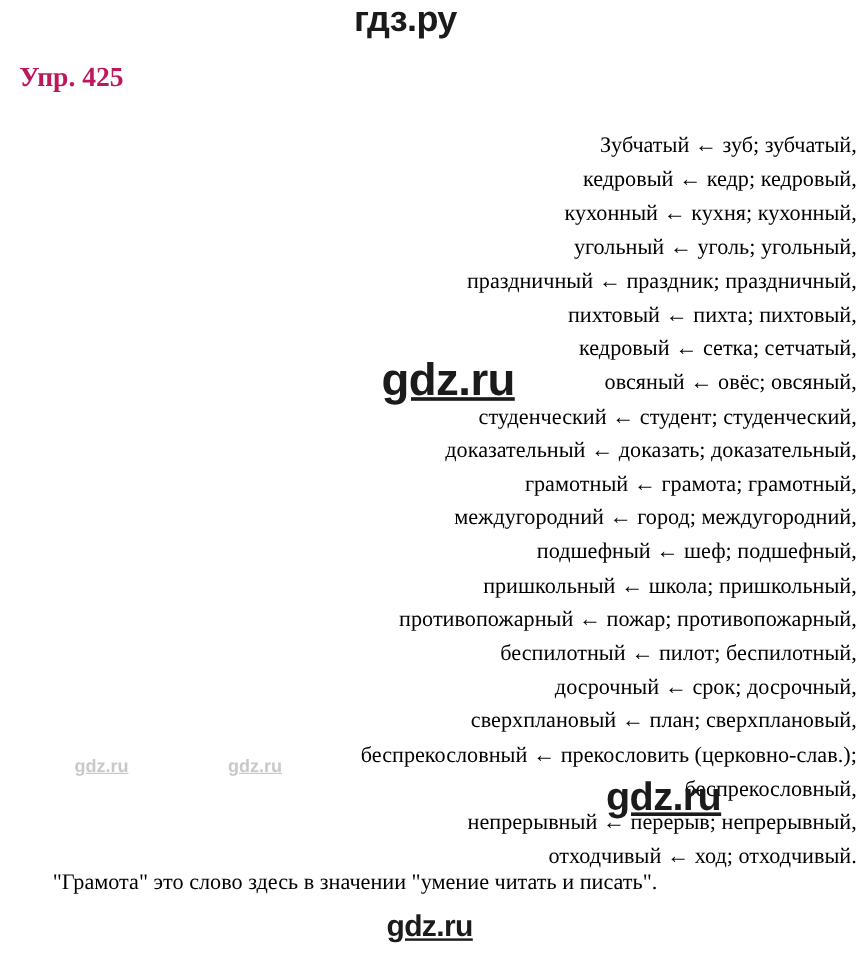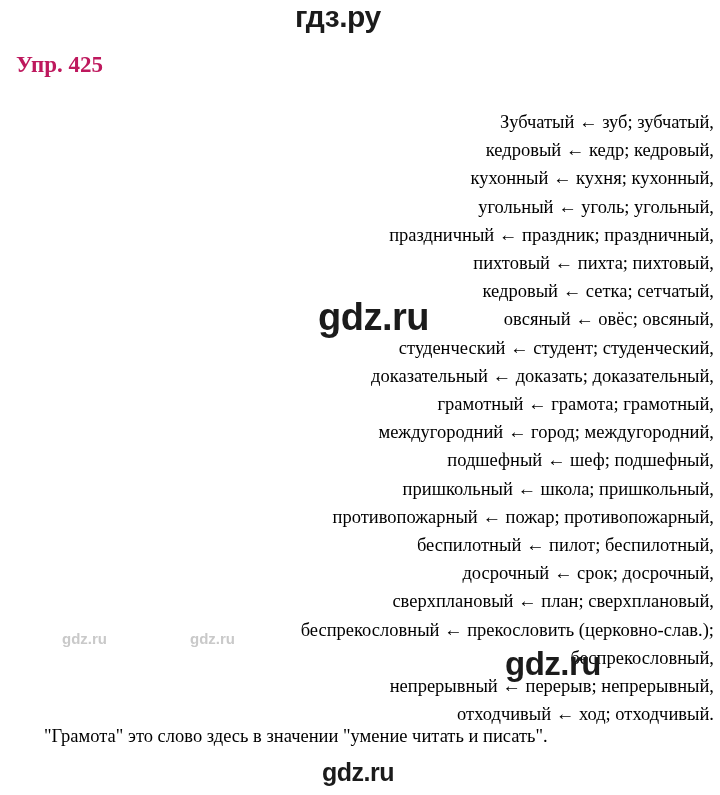--- a/index.html
+++ b/index.html
@@ -73,20 +73,21 @@
     white-space: pre;
   }
 
   
   .wm {
     position: absolute;
     font-family: "Liberation Sans", sans-serif;
     font-weight: bold;
     color: #1b1b1b;
     pointer-events: none;
+    text-decoration: underline;
   }
   .wm-center {
     top: 296px;
     left: 318px;
     font-size: 38px;
     letter-spacing: -0.5px;
   }
   .wm-right {
     top: 645px;
     left: 505px;

